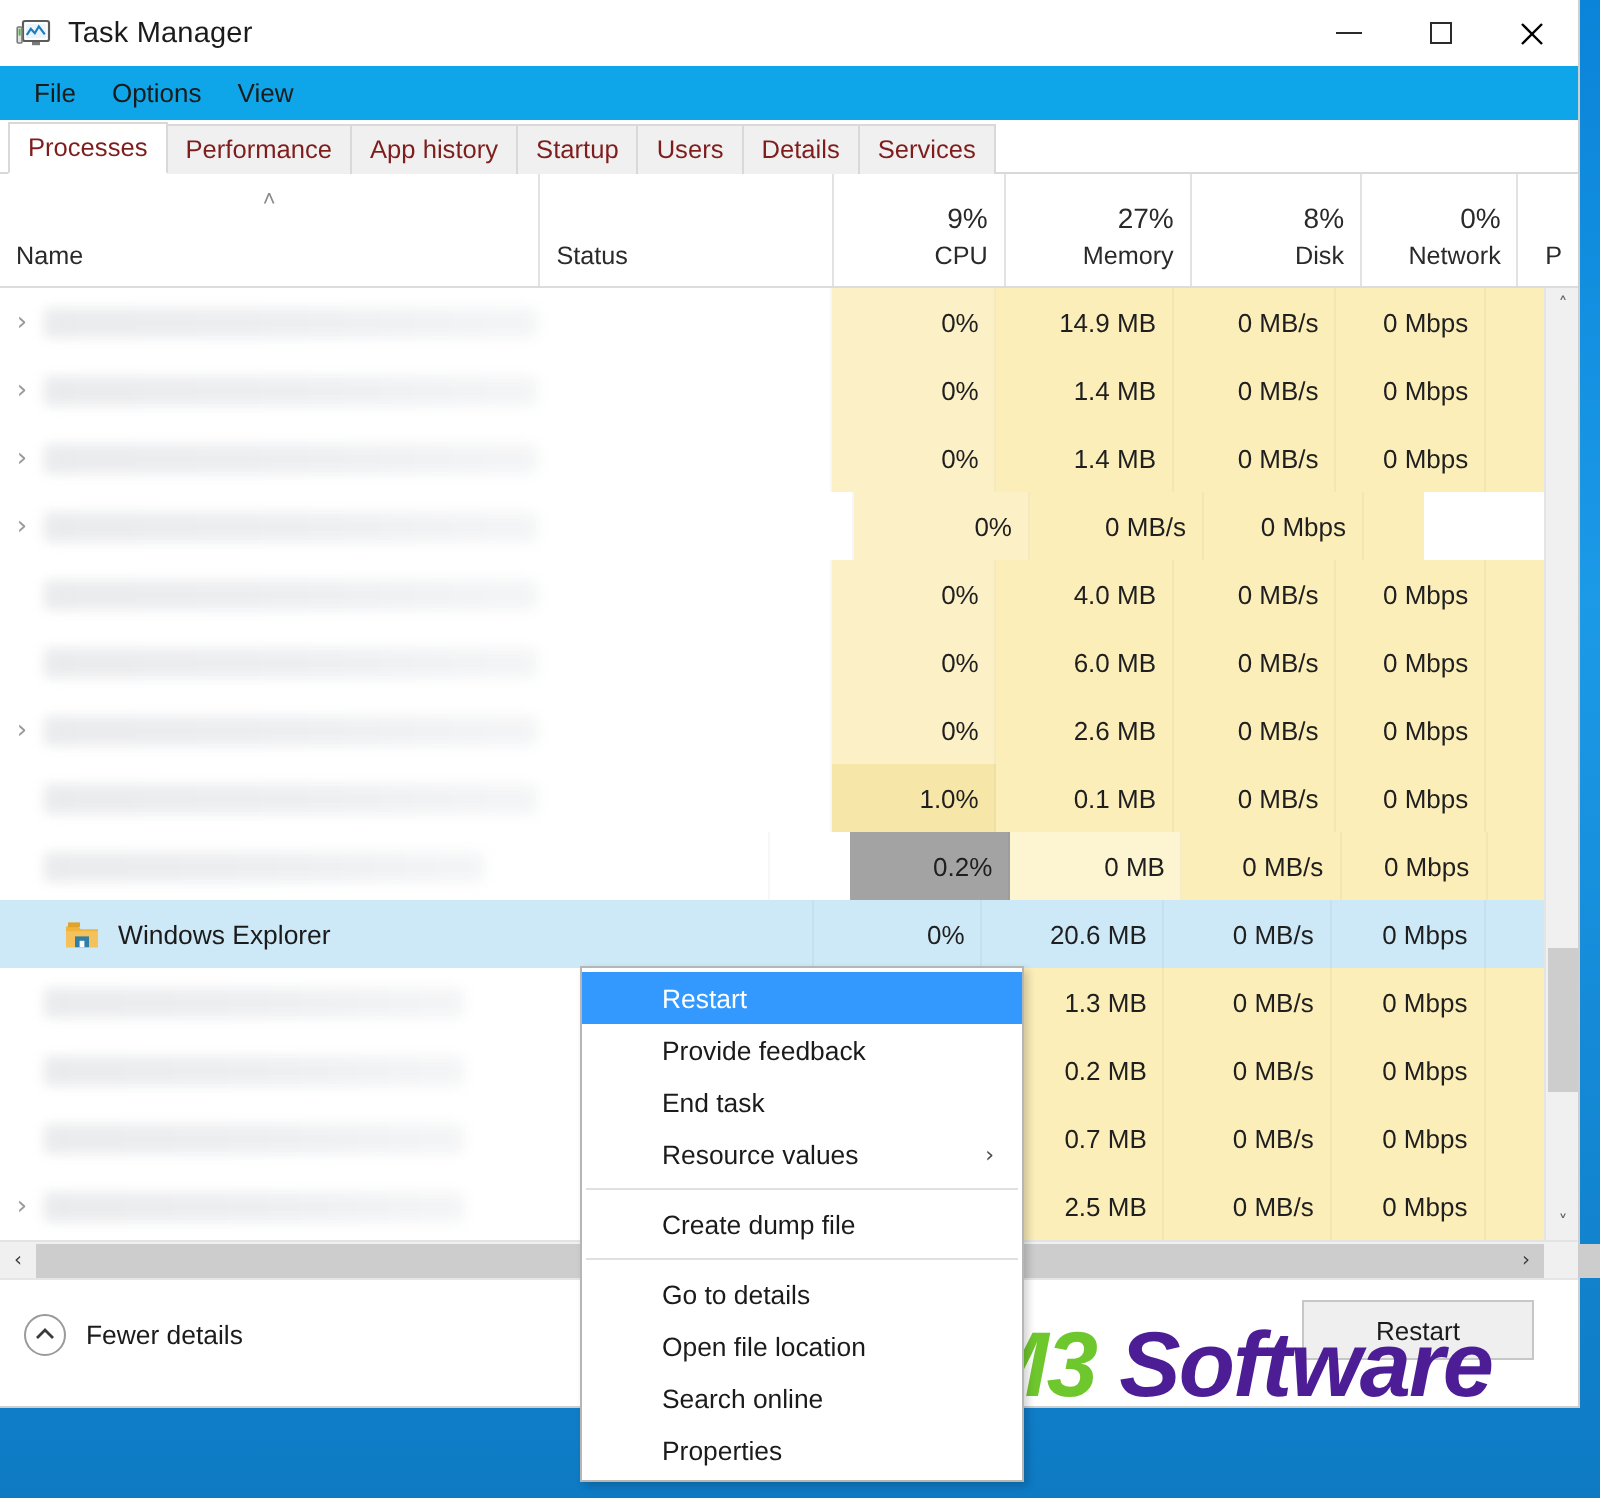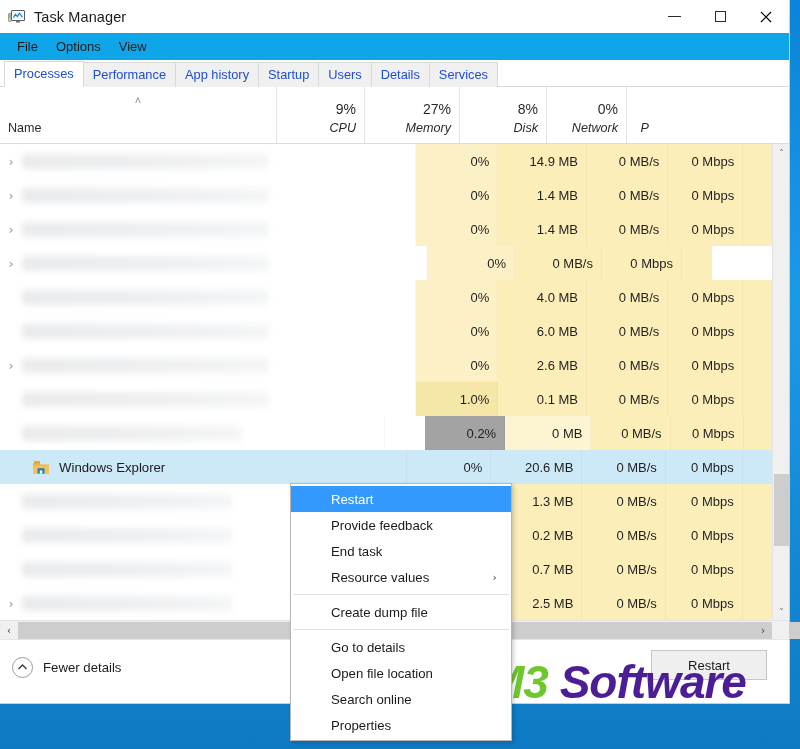--- a/index.html
+++ b/index.html
@@ -73,21 +73,21 @@
   .tabstrip {
     height: 27px;
     display: flex; align-items: flex-end;
     padding-left: 4px;
     background: #ffffff;
     border-bottom: 1px solid #d9d9d9;
     position: relative;
   }
   .tab {
     font-size: 12.8px;
-    color: #1d4ed8;
+    color: #7f1d1d;
     padding: 4px 9px 5px 9px;
     border: 1px solid #d9d9d9;
     border-bottom: none;
     background: #f0f0f0;
     margin-right: -1px;
     position: relative; top: 1px;
     cursor: default;
     white-space: nowrap;
   }
   .tab.active {
@@ -116,21 +116,21 @@
   }
   .ch .pct {
     font-size: 14px; color: #2a2a2a;
     line-height: 19px; text-align: right;
     height: 19px;
   }
   .ch .lbl {
     font-size: 12.6px; color: #2a2a2a;
     line-height: 18px;
   }
-  .ch.num .lbl { text-align: right; font-style: italic; }
+  .ch.num .lbl { text-align: right; }
   .ch .sortarrow {
     position: absolute;
     left: 50%; top: 8px;
     transform: translateX(-50%);
     font-size: 11px; color: #8a8a8a;
     line-height: 11px;
   }
   .ch-name  { width: 277px; }
   .ch-status{ width: 150px; }
   .ch-cpu   { width: 88px;  }
@@ -387,20 +387,24 @@
     <div class="tab">Details</div>
     <div class="tab">Services</div>
   </div>
 
   <div class="colheader">
     <div class="ch ch-name">
       <span class="sortarrow">˄</span>
       <span class="pct"></span>
       <span class="lbl">Name</span>
     </div>
+    <div class="ch ch-status">
+      <span class="pct"></span>
+      <span class="lbl">Status</span>
+    </div>
     <div class="ch ch-cpu num">
       <span class="pct">9%</span>
       <span class="lbl">CPU</span>
     </div>
     <div class="ch ch-mem num">
       <span class="pct">27%</span>
       <span class="lbl">Memory</span>
     </div>
     <div class="ch ch-disk num">
       <span class="pct">8%</span>

